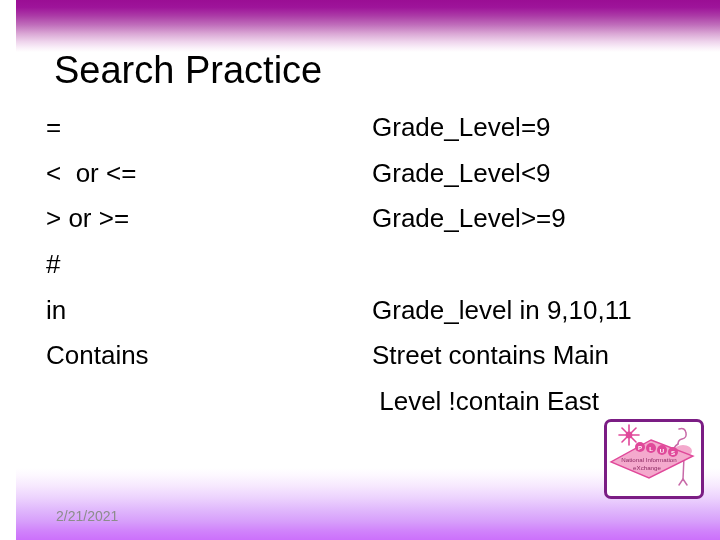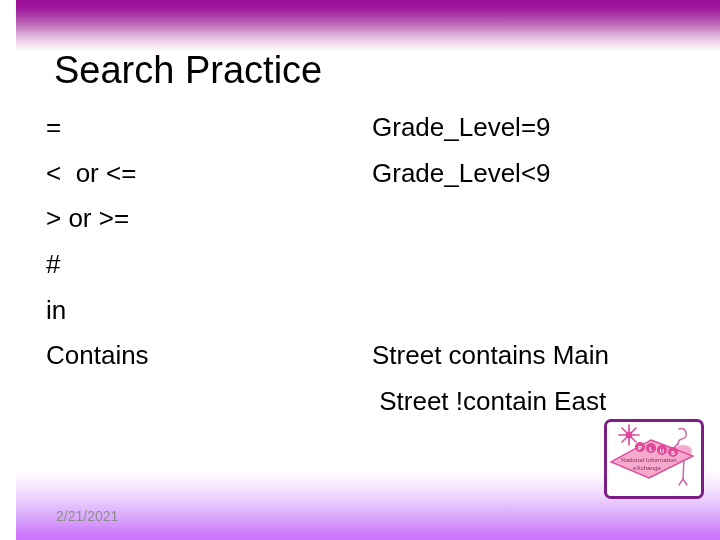--- a/index.html
+++ b/index.html
@@ -124,37 +124,39 @@
       <div class="cell right">Grade_Level=9</div>
     </div>
 
     <div class="row">
       <div class="cell left">&lt;  or &lt;=</div>
       <div class="cell right">Grade_Level&lt;9</div>
     </div>
 
     <div class="row">
       <div class="cell left">&gt; or &gt;=</div>
+      <div class="cell right">Grade_Level&gt;=9</div>
     </div>
 
     <div class="row">
       <div class="cell left">#</div>
     </div>
 
     <div class="row">
       <div class="cell left">in</div>
+      <div class="cell right">Grade_level in 9,10,11</div>
     </div>
 
     <div class="row">
       <div class="cell left">Contains</div>
       <div class="cell right">Street contains Main</div>
     </div>
 
     <div class="row">
-      <div class="cell right"> Street !contain East</div>
+      <div class="cell right"> Level !contain East</div>
     </div>
 
   </div>
 
   <div class="date">2/21/2021</div>
 
   <div class="logo-box">
     <svg class="logo-svg" width="94" height="74" viewBox="0 0 94 74">
 
       <g stroke="#e0499a" stroke-width="1.6" stroke-linecap="round">

